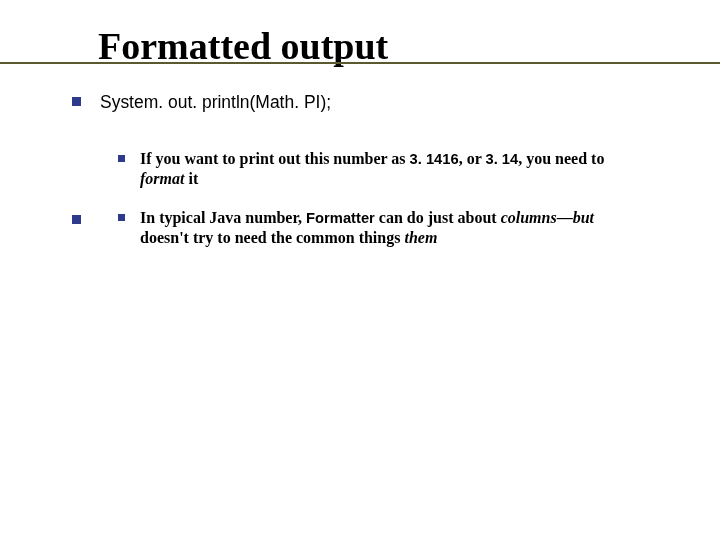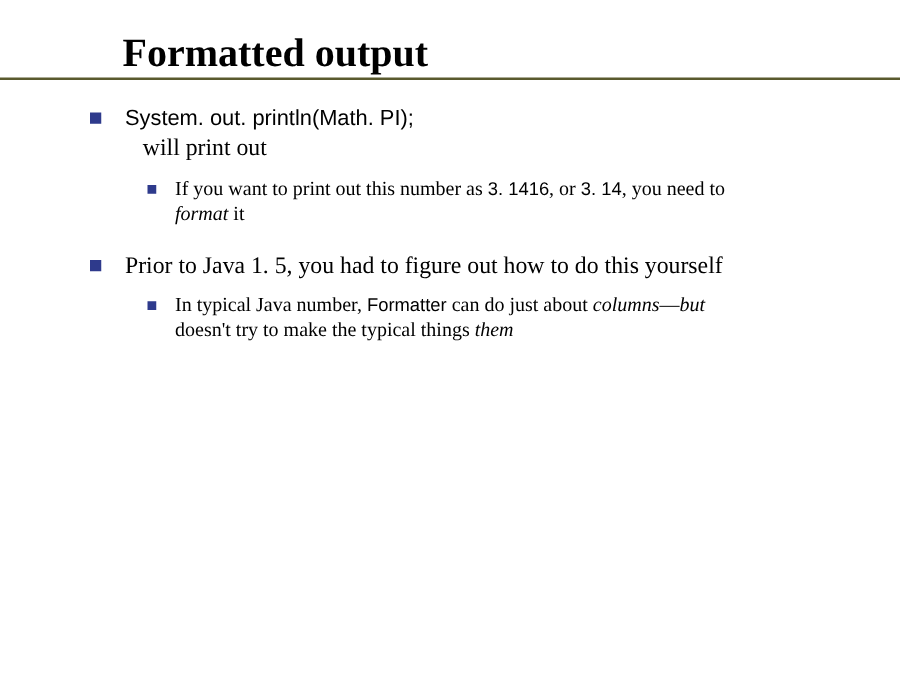--- a/index.html
+++ b/index.html
@@ -9,21 +9,21 @@
     height: 540px;
     background: #fff;
     font-family: "Times New Roman", Times, serif;
     color: #000;
     overflow: hidden;
   }
   .slide {
     padding: 24px 36px 24px 56px;
   }
   .title {
-    font-size: 32px;
+    font-size: 38px;
     margin: 0 0 22px 42px;
   }
   .title-underline {
     display: block;
     position: absolute;
     top: 62px;
     left: 0;
     width: 720px;
     height: 2px;
     background: #5a5a2e;
@@ -53,20 +53,21 @@
   .sub-list {
     list-style: none;
     padding: 0;
     margin: 10px 0 2px 18px;
     font-size: 16px;
   }
   .sub-list > li {
     position: relative;
     padding-left: 22px;
     margin-bottom: 6px;
+    font-weight: bold;
   }
   .sub-list > li::before {
     content: '';
     position: absolute;
     left: 0;
     top: 6px;
     width: 7px;
     height: 7px;
     background: #2e3a8c;
     display: block;
@@ -78,32 +79,31 @@
 <body>
 
 <div class="slide">
   <h1 class="title">Formatted output</h1>
   <span class="title-underline"></span>
 
   <ul class="main-list">
 
     <li>
       <span class="code">System. out. println(Math. PI);</span><br>
-      <span style="white-space:pre;">   will print out</span><br>
+      <br>
       <ul class="sub-list">
         <li>
           <span>If you want to print out this number as </span><span class="code">3. 1416</span><span>, or </span><span class="code">3. 14</span><span>, you need to </span><br><span class="ital">format</span><span> it</span>
         </li>
       </ul>
     </li>
 
     <li>
-      <span>Prior to Java 1. 5, you had to figure out how to do this yourself</span>
       <ul class="sub-list">
         <li>
-          <span>In typical Java number, </span><span class="code">Formatter</span><span> can do just about </span><span class="ital">columns</span><span>—</span><span class="ital">but</span><br><span>doesn't try to make the typical things </span><span class="ital">them</span>
+          <span>In typical Java number, </span><span class="code">Formatter</span><span> can do just about </span><span class="ital">columns</span><span>—</span><span class="ital">but</span><br><span>doesn't try to need the common things </span><span class="ital">them</span>
         </li>
       </ul>
     </li>
 
 
   </ul>
 </div>
 
 </body></html>

